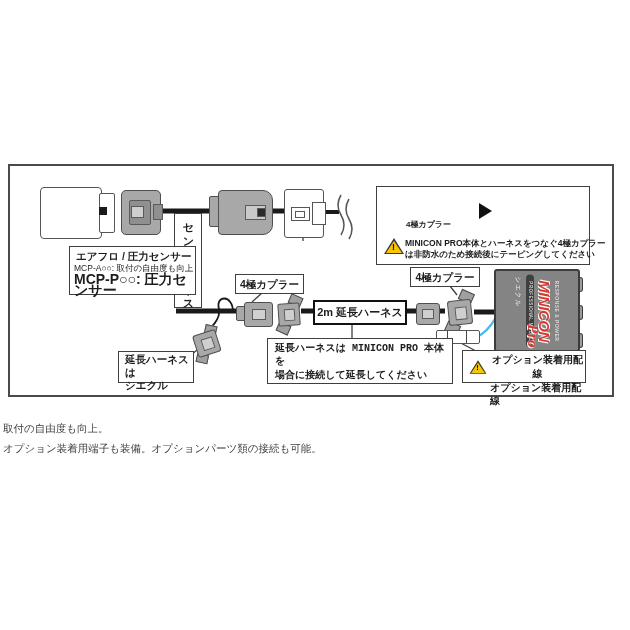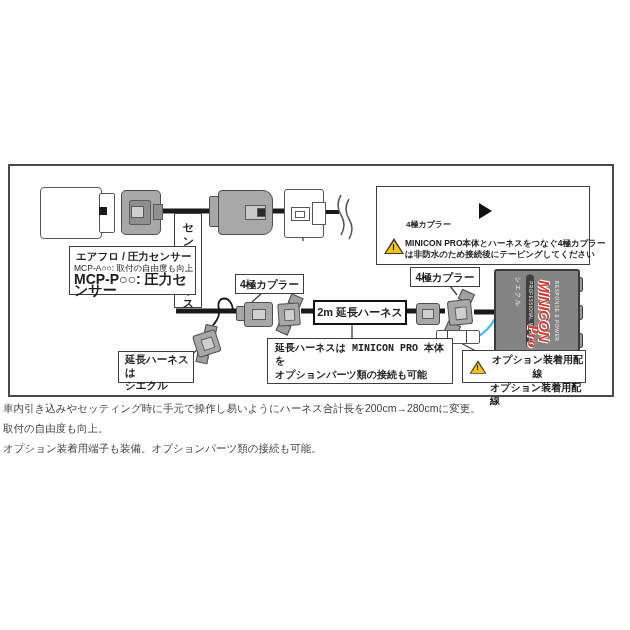--- a/index.html
+++ b/index.html
@@ -208,20 +208,19 @@
           <div class="inner"></div>
           <div class="mark">!</div>
         </div>
     </div>
     <div style="padding-left:27px;line-height:14px;font-size:10px;padding-top:2px;text-align:center;">オプション装着用配線</div>
     <div style="padding-left:27px;line-height:13px;font-size:10px;">オプション装着用配線</div>
   </div>
 
   <div class="lblbox" style="left:267px;top:338px;width:184px;height:44px;display:block;text-align:left;font-weight:600;">
     <div style="padding:3px 0 0 7px;font-size:10px;line-height:13px;font-family:Liberation Mono, monospace;">延長ハーネスは MINICON PRO 本体を</div>
-    <div style="padding-left:7px;font-size:10px;line-height:13px;">オプションパーツ類の接続も可能</div>
-  </div>
-
-  <div class="footer-line" style="top:402px;">車内引き込みやセッティング時に手元で操作し易いようにハーネス合計長を200cm→280cmに変更。</div>
+    <div style="padding-left:7px;font-size:10px;line-height:13px;">場合に接続して延長してください</div>
+  </div>
+
   <div class="footer-line" style="top:422px;">取付の自由度も向上。</div>
   <div class="footer-line" style="top:442px;">オプション装着用端子も装備。オプションパーツ類の接続も可能。</div>
 
 </div>
 
 </body></html>

